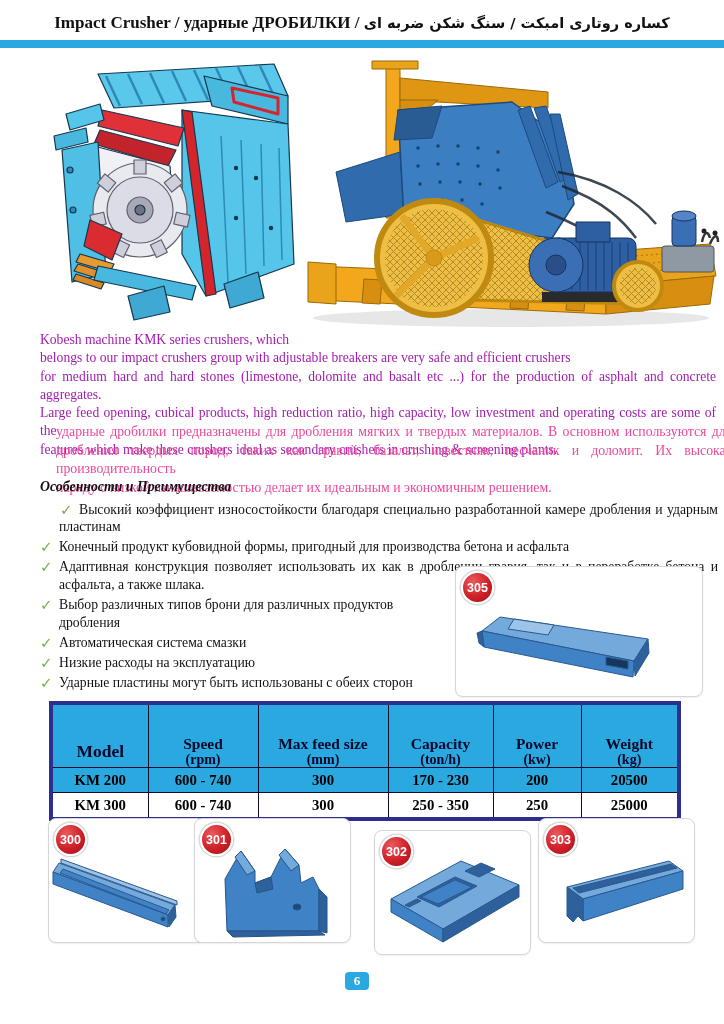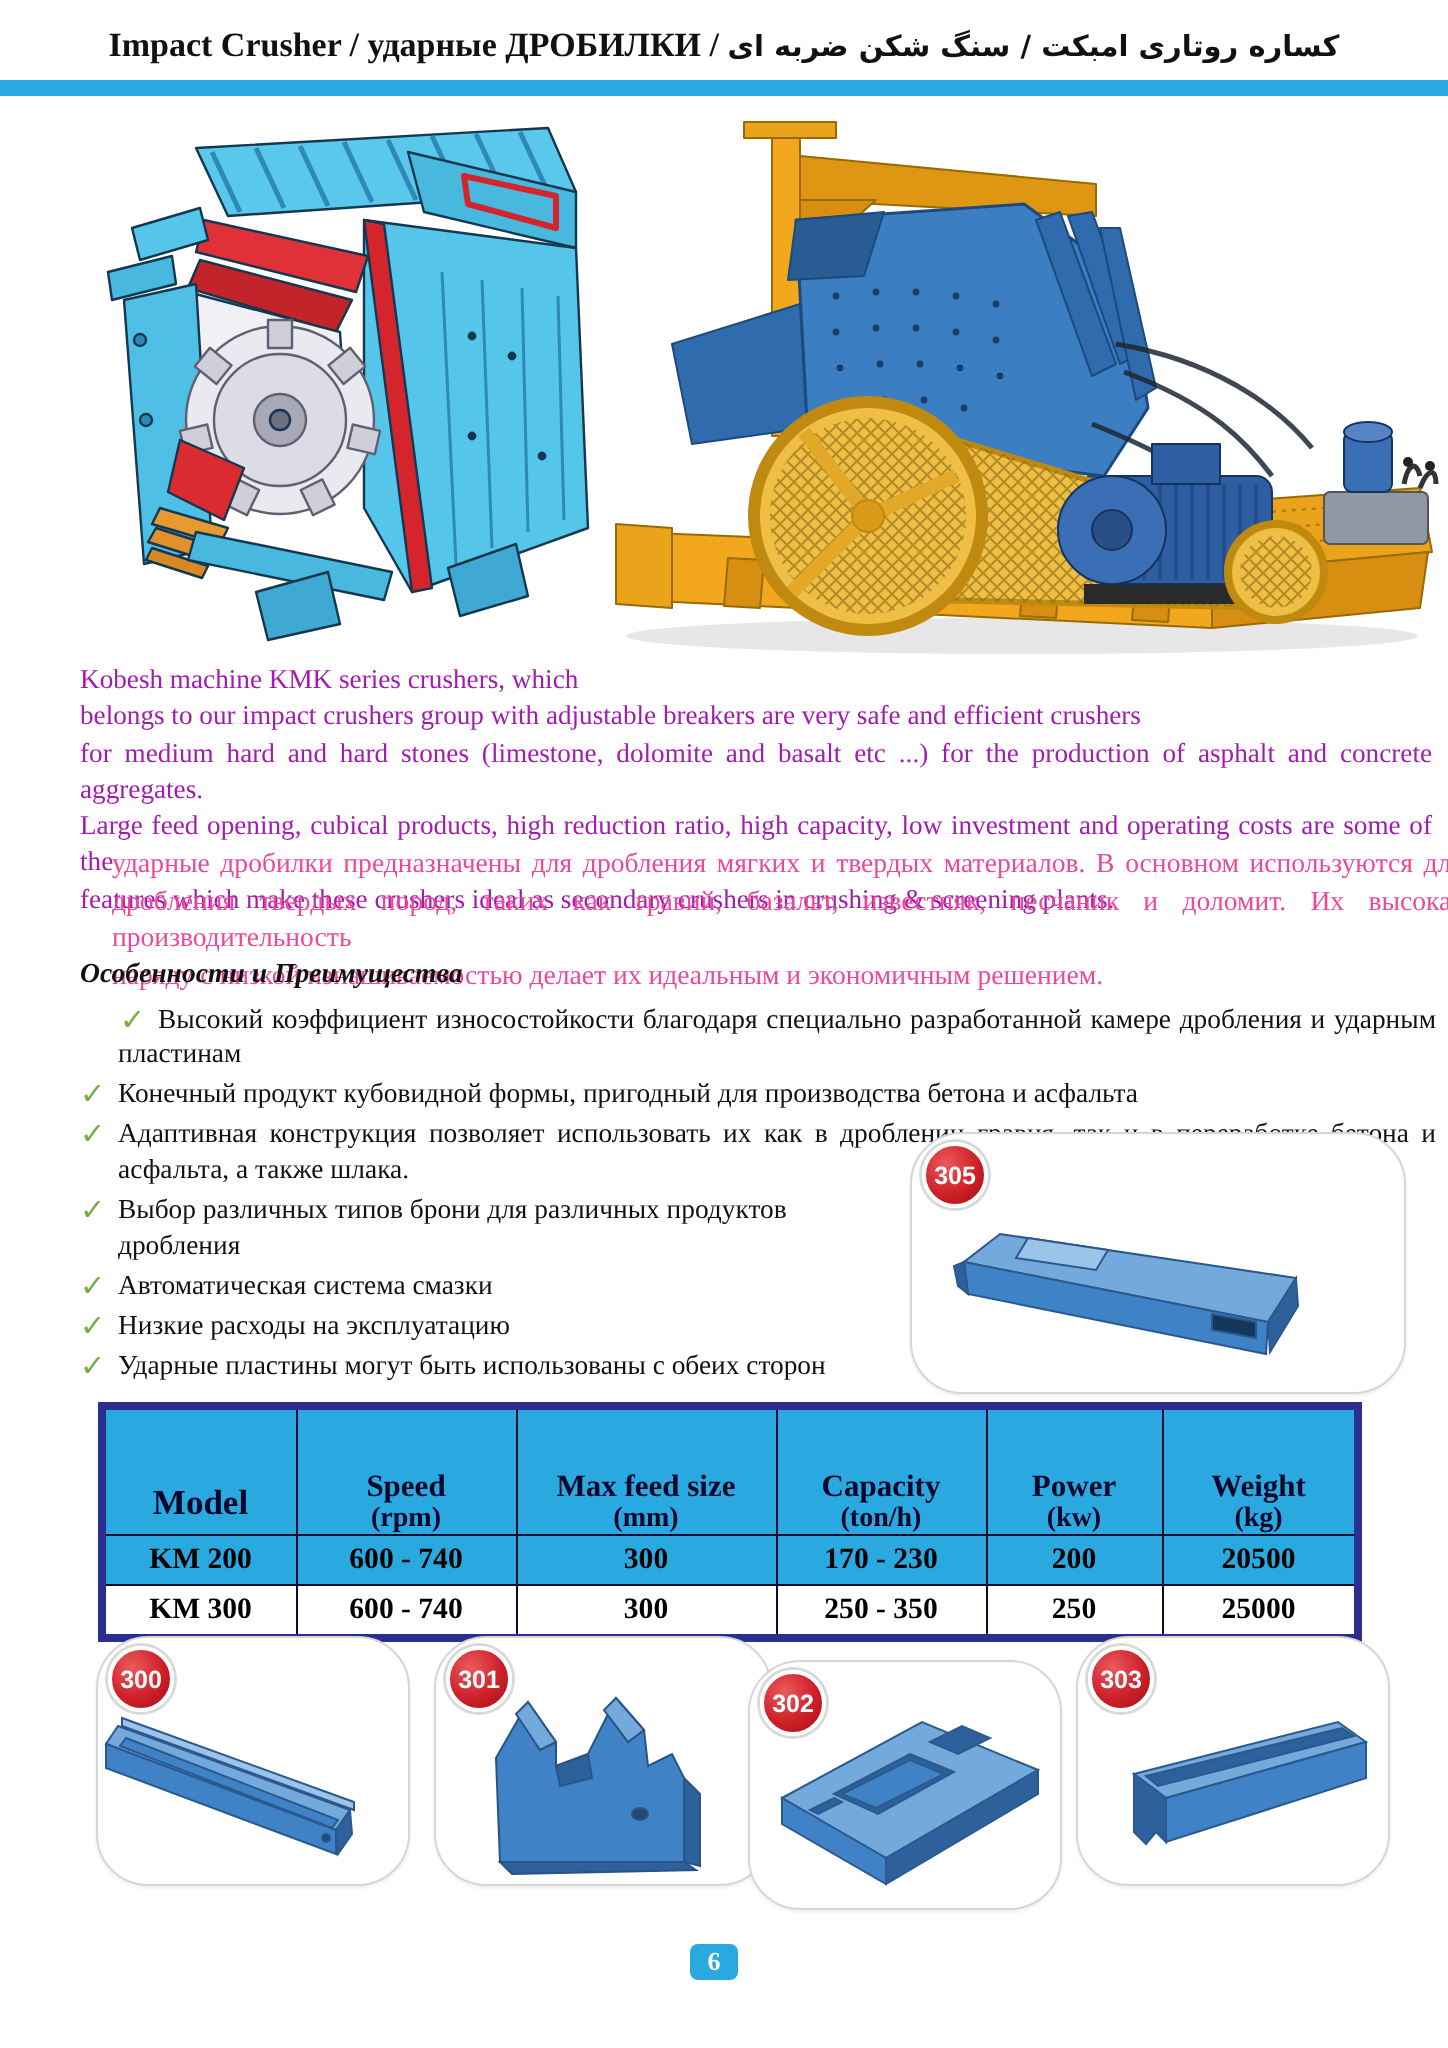--- a/index.html
+++ b/index.html
@@ -26,32 +26,32 @@
   .features{position:absolute;left:40px;top:478px;width:678px;font-size:13.7px;line-height:17.6px;}
   .feat-heading{font-weight:bold;font-size:13.8px;margin-bottom:5px;font-style:italic;}
   .feat-item{position:relative;padding-left:19px;margin-bottom:2.5px;}
   .feat-item .check{position:absolute;left:0;top:1px;color:#76B043;font-weight:bold;
        font-family:"DejaVu Sans",sans-serif;font-size:15px;}
   .feat-item.wide{width:659px;text-align:justify;}
   .feat-item.first{text-indent:20px;}
   .feat-item.narrow{width:398px;}
 
   
-  .card{position:absolute;background:#fff;border:1.6px solid #d6d6d6;border-radius:26px;
+  .card{position:absolute;background:#fff;border:1.6px solid #d6d6d6;border-radius:8px;
         box-shadow:0 1px 2px rgba(0,0,0,.07);}
   .badge{position:absolute;left:5px;top:4px;width:29px;height:29px;border-radius:50%;
         background:radial-gradient(circle at 35% 30%,#ea5a5e 0%,#cf2028 55%,#a40f16 100%);
         color:#fff;font-weight:bold;font-size:12.5px;font-family:"Liberation Sans",sans-serif;
         display:flex;align-items:center;justify-content:center;
         border:2px solid #fff;box-shadow:0 0 0 1.5px #d9d9d9;}
   .card-305{left:455px;top:566px;width:246px;height:129px;}
   .card-305 svg{position:absolute;left:14px;top:22px;}
   .card-b{top:818px;width:155px;height:123px;}
   .card-b svg{position:absolute;left:2px;top:8px;}
-  .cb0{left:48px;} .cb1{left:217px;padding-left:12px;} .cb2{left:374px;margin-top:12px;} .cb3{left:538px;text-decoration:underline;}
+  .cb0{left:48px;} .cb1{left:194px;} .cb2{left:374px;margin-top:12px;} .cb3{left:538px;text-decoration:underline;}
 
   
   .spec-wrap{position:absolute;left:49px;top:701px;width:628px;}
   table.spec{border-collapse:collapse;width:100%;table-layout:fixed;
         border:4px solid #2B2F8F;background:#fff;}
   table.spec th{background:#29A9E0;border:1.6px solid #0d0d33;height:39px;padding:0;
         color:#07072c;vertical-align:middle;}
   table.spec th .th-l{font-size:15.5px;font-weight:bold;line-height:17px;margin-top:30px;}
   table.spec th.model .th-l{font-size:17.5px;}
   table.spec th .th-u{font-size:14px;font-weight:bold;line-height:15px;}

